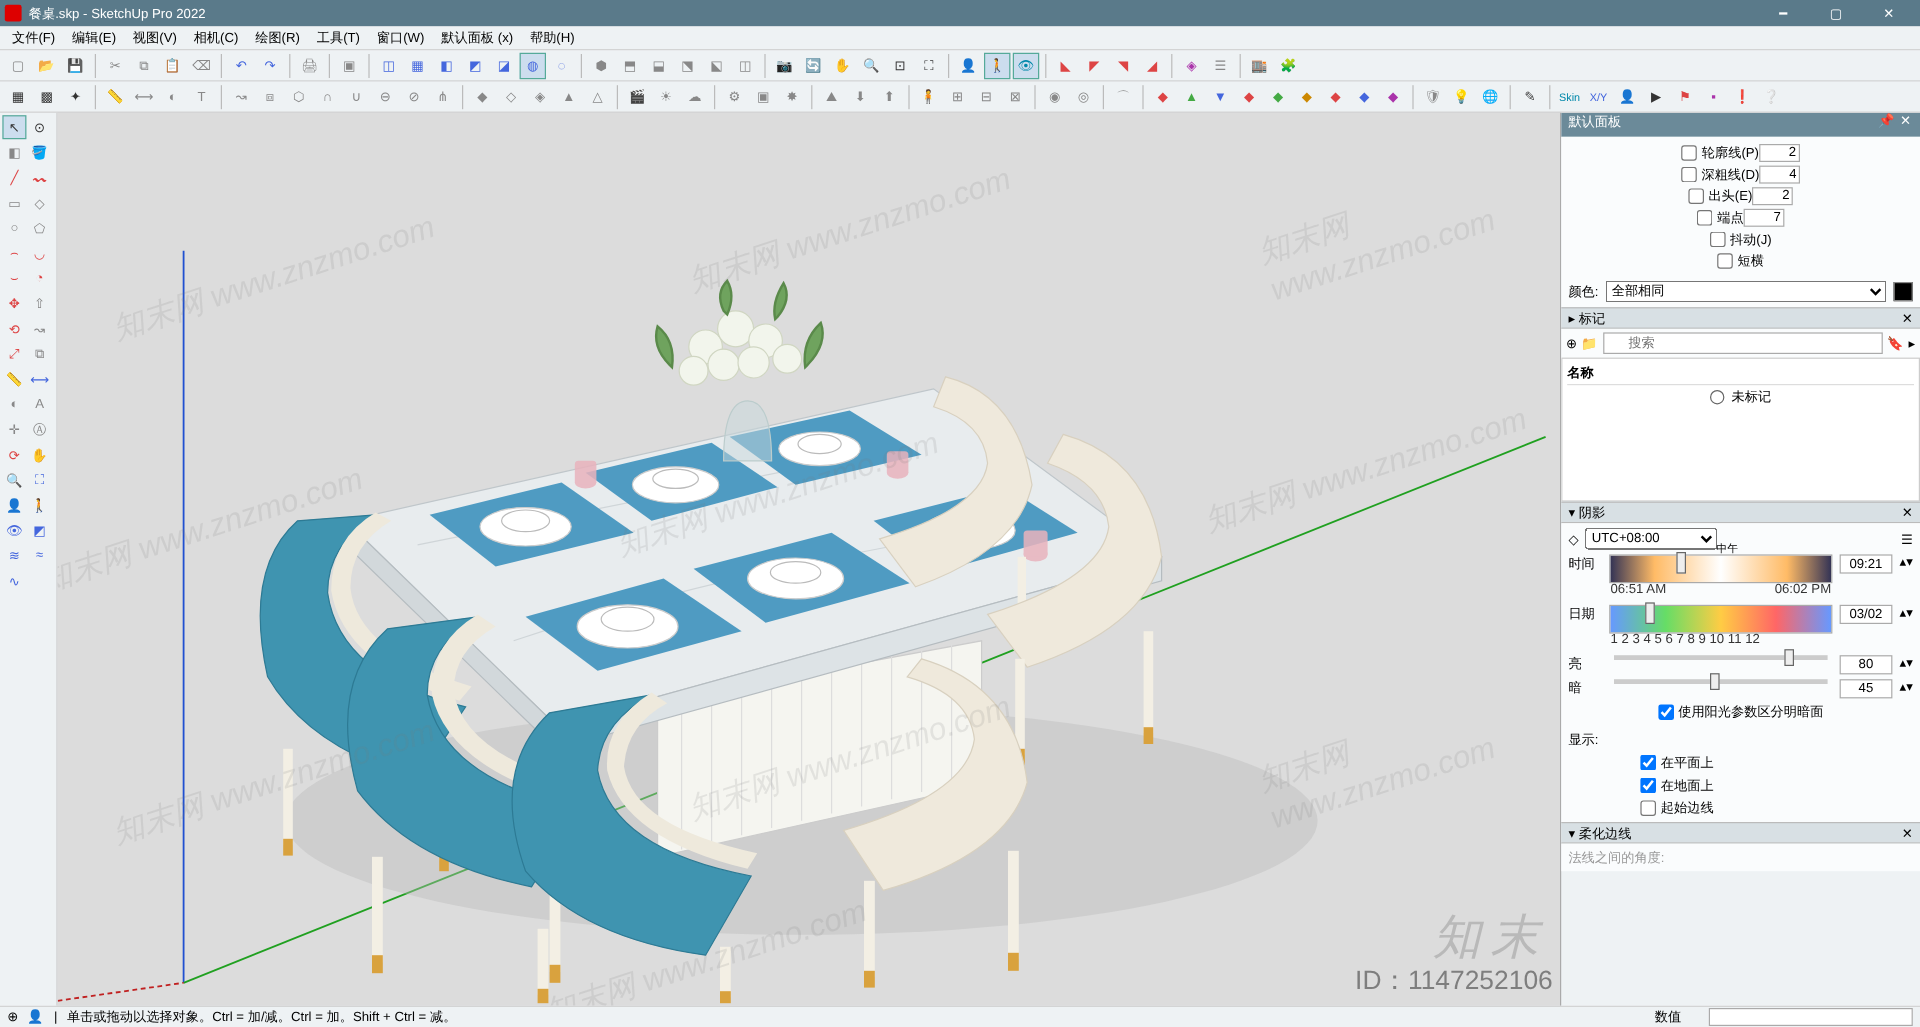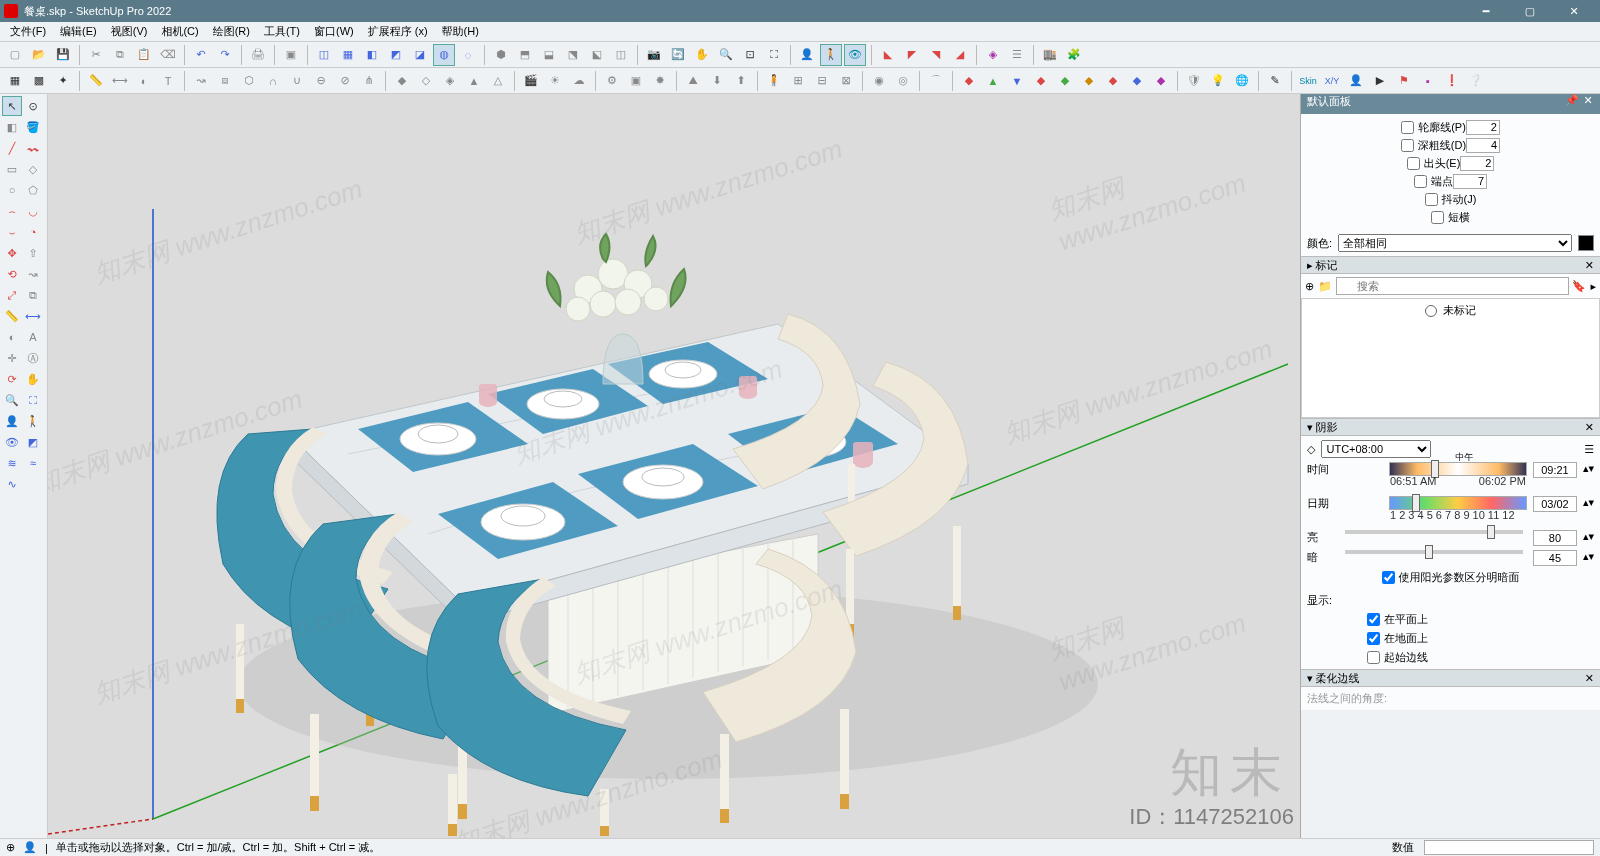--- a/index.html
+++ b/index.html
@@ -44,38 +44,38 @@
 .tag-list { background: #fff; border: 1px solid #ccc; min-height: 120px; padding: 2px 4px; }
 .tag-list .th { font-weight: bold; border-bottom: 1px solid #ddd; padding: 2px 0; }
 .tag-list .item { display: flex; align-items: center; gap: 6px; padding: 2px 0; justify-content: center; }
 .eye { width: 12px; height: 12px; border: 1px solid #666; border-radius: 50%; }
 
 .shadow-body { background: #fafcfd; padding: 4px 6px; display: flex; flex-direction: column; gap: 4px; }
 .tz-row { display: flex; align-items: center; gap: 6px; }
 .tz-row select { width: 110px; height: 18px; }
 .slider-row { display: flex; align-items: flex-start; gap: 6px; }
 .slider-row .lab { width: 28px; }
-.slider { flex: 1; height: 14px; position: relative; background: linear-gradient(to right, #fff, #ccc); border: 1px solid #aaa; margin-left: 48px; }
+.slider { flex: 1; height: 24px; position: relative; background: linear-gradient(to right, #fff, #ccc); border: 1px solid #aaa; }
 .slider.time { background: linear-gradient(to right,#335 0%,#fb6 20%,#fff 50%,#fb6 80%,#335 100%); }
 .slider.date { background: linear-gradient(to right,#69f,#6d6,#fc4,#f66,#69f); }
 .slider .thumb { position: absolute; top: -3px; width: 8px; height: 18px; background: #eee; border: 1px solid #666; }
 .slider.time::after { content: "中午"; position: absolute; top: -12px; left: 48%; font-size: 9px; }
 .ticks { position: absolute; left: 0; right: 0; bottom: -12px; display: flex; justify-content: space-between; font-size: 8px; color: #333; }
 .slider-val { width: 44px; height: 16px; border: 1px solid #aaa; text-align: center; }
 .plain-slider { flex: 1; height: 4px; background: #ccc; position: relative; margin: 0 4px; }
 .plain-slider .thumb { position: absolute; top: -5px; width: 8px; height: 14px; background: #eee; border: 1px solid #666; }
 .chk-row { display: flex; align-items: center; gap: 4px; margin-left: 60px; }
 .chk-row.center { justify-content: center; margin-left: 0; }
 
 .statusbar { height: 18px; background: #eef2f4; border-top: 1px solid #ccc; display: flex; align-items: center; padding: 0 6px; justify-content: space-between; }
-.statusbar .right { display: flex; align-items: flex-end; gap: 10px; }
+.statusbar .right { display: flex; align-items: flex-end; gap: 23px; }
 .statusbar .vcb { width: 170px; height: 15px; border: 1px solid #aaa; background: #fff; }
 
 .wm { position: absolute; color: rgba(120,120,120,0.15); font-size: 26px; font-style: italic; transform: rotate(-18deg); pointer-events: none; }
-.wm-big { position: absolute; right: 10px; bottom: 30px; color: rgba(80,80,80,0.25); font-size: 52px; letter-spacing: 8px; pointer-events:none; }
+.wm-big { position: absolute; right: 10px; bottom: 30px; color: rgba(80,80,80,0.25); font-size: 40px; letter-spacing: 8px; pointer-events:none;font-style:italic; }
 .id-text { position: absolute; right: 6px; bottom: 6px; color: rgba(50,50,50,0.55); font-size: 22px; font-weight: 300; }
 .c1{color:#d44}.c2{color:#4a4}.c3{color:#46d}.c4{color:#c80}.c5{color:#888}.c6{color:#a3a}.c7{color:#08a}.c8{color:#333}
 </style>
 </head>
 <body>
 
 <div class="titlebar">
   <div class="titlebar-left">
     <span class="titlebar-icon"></span>
     <span>餐桌.skp - SketchUp Pro 2022</span>
@@ -88,21 +88,21 @@
 </div>
 
 <div class="menubar">
   <span>文件(F)</span>
   <span>编辑(E)</span>
   <span>视图(V)</span>
   <span>相机(C)</span>
   <span>绘图(R)</span>
   <span>工具(T)</span>
   <span>窗口(W)</span>
-  <span>扩展程序 (x)</span>
+  <span>默认面板 (x)</span>
   <span>帮助(H)</span>
 </div>
 
 <div class="toolbar-row">
   <div class="tool-btn">
       <span class="c5">▢</span>
     </div>
   <div class="tool-btn">
       <span class="c4">📂</span>
     </div>
@@ -744,20 +744,21 @@
     </div>
     <div class="panel-body" style="padding:0">
       <div class="search-row">
         <span>⊕</span>
         <span>📁</span>
         <input type="text" placeholder="搜索" style="">
         <span>🔖</span>
         <span>▸</span>
       </div>
       <div class="tag-list">
+        <div class="th">名称</div>
         <div class="item">
           <span class="eye"></span>
           <span>未标记</span>
         </div>
       </div>
     </div>
 
     <div class="panel-section-head">
       <span>▾ <span>阴影</span></span>
       <span>✕</span>

